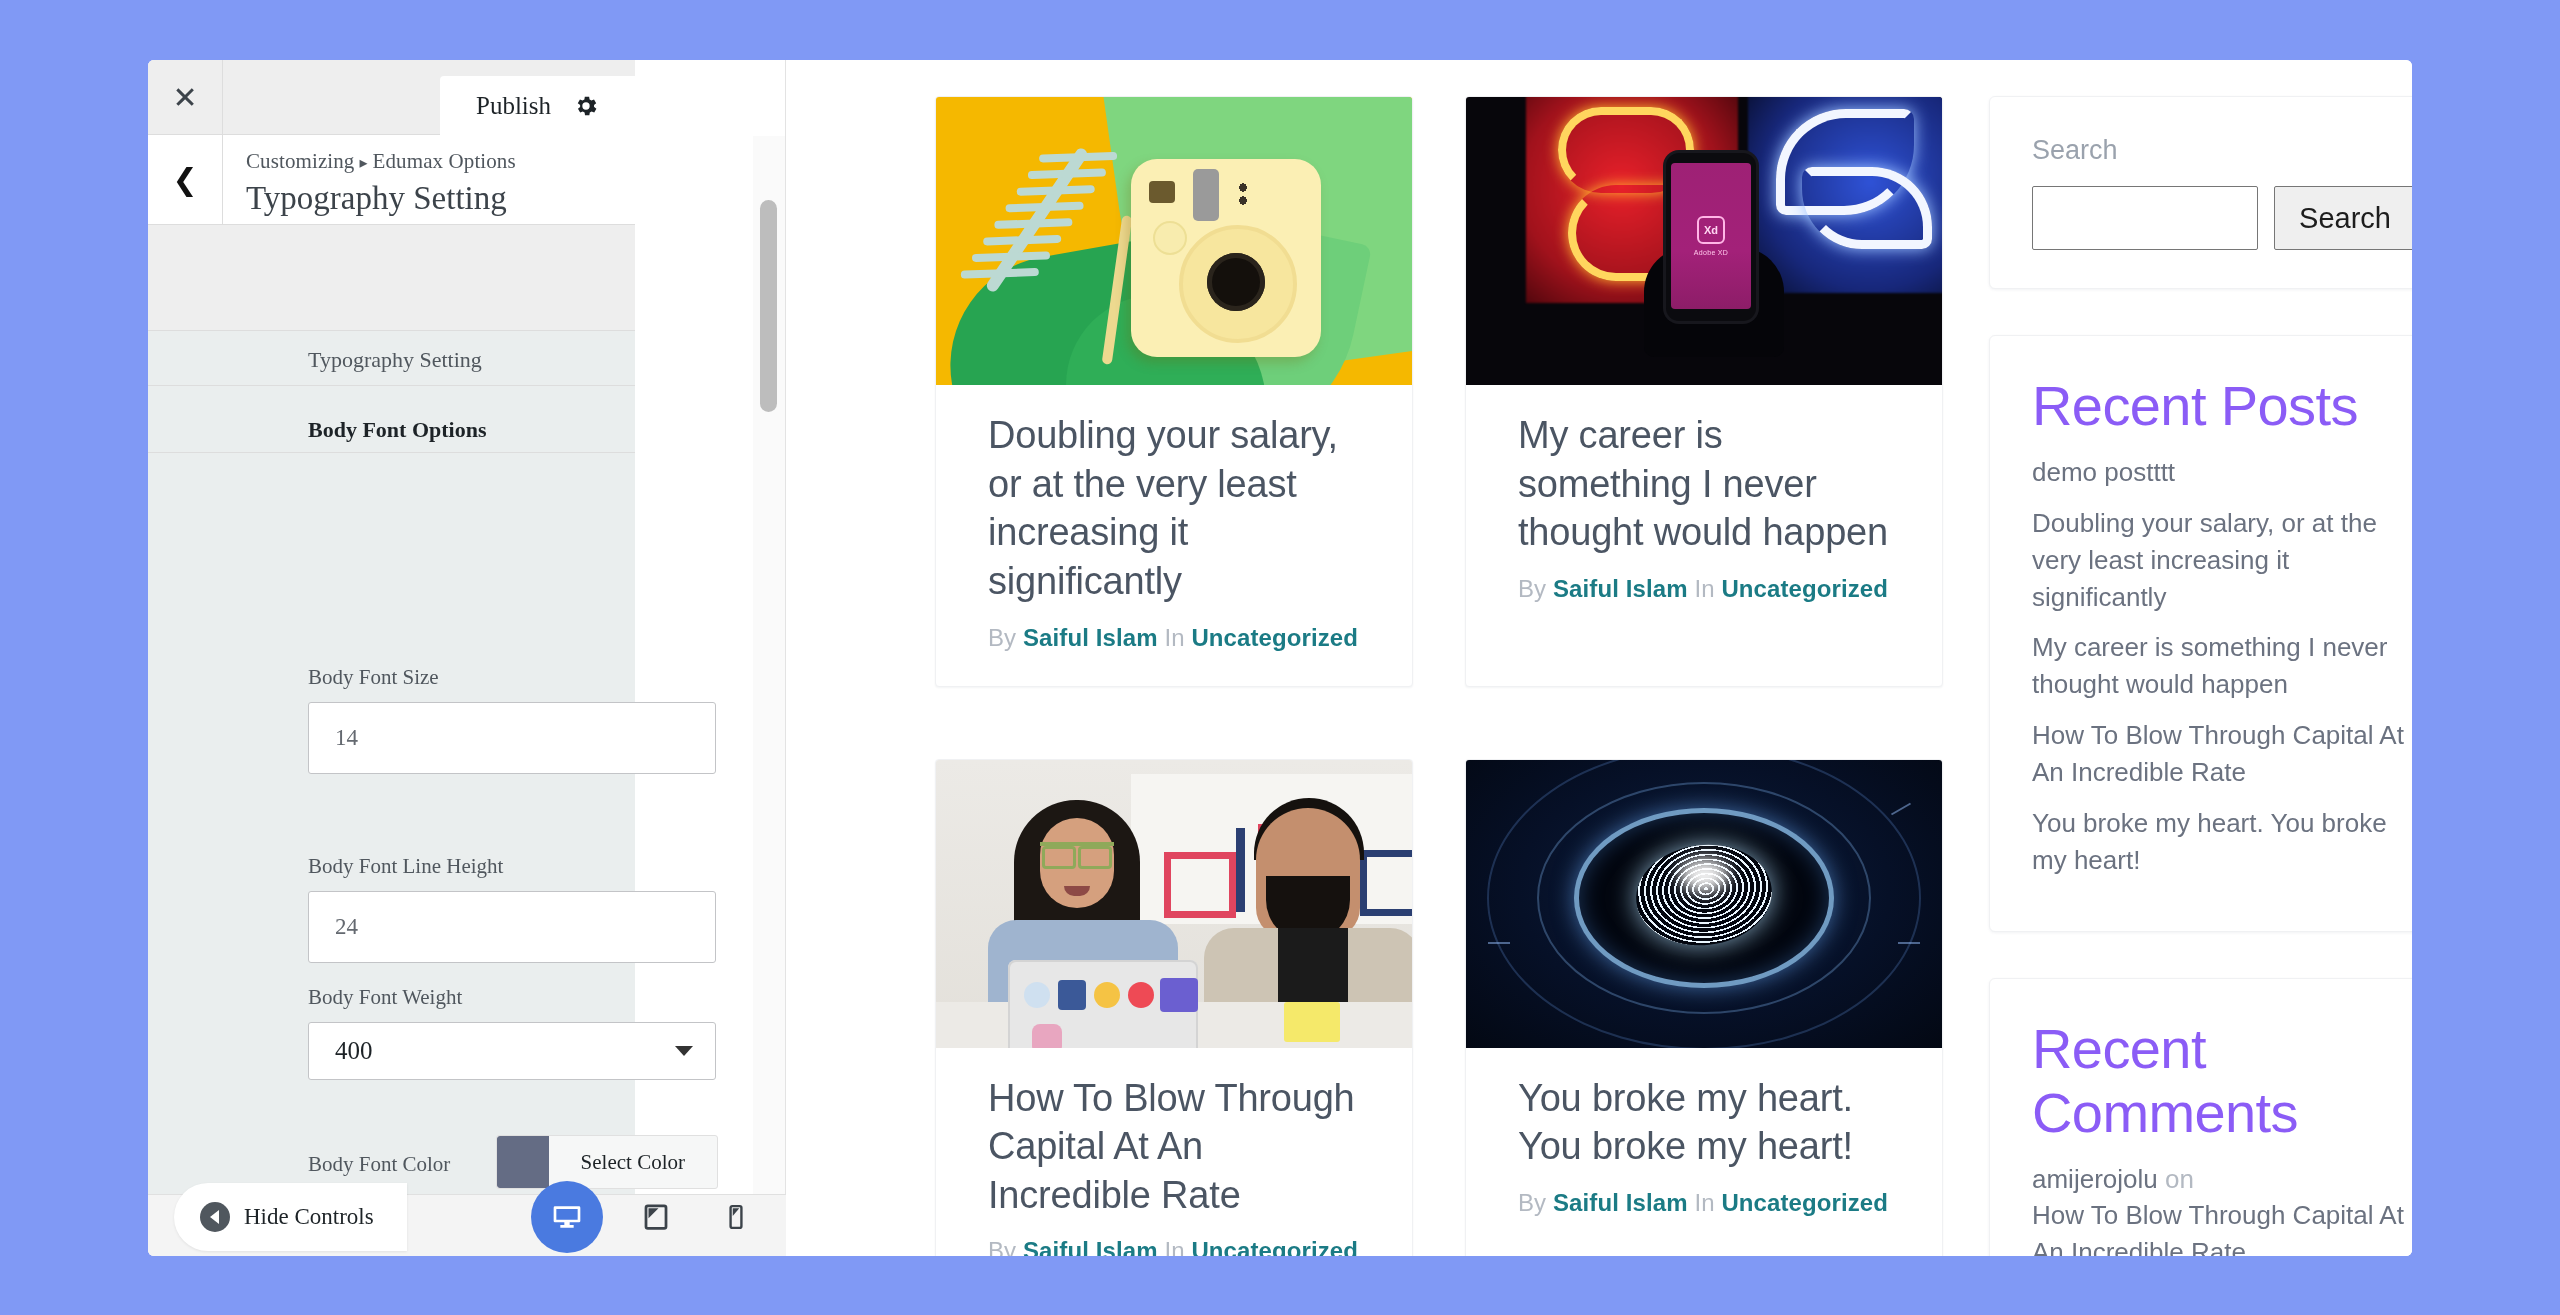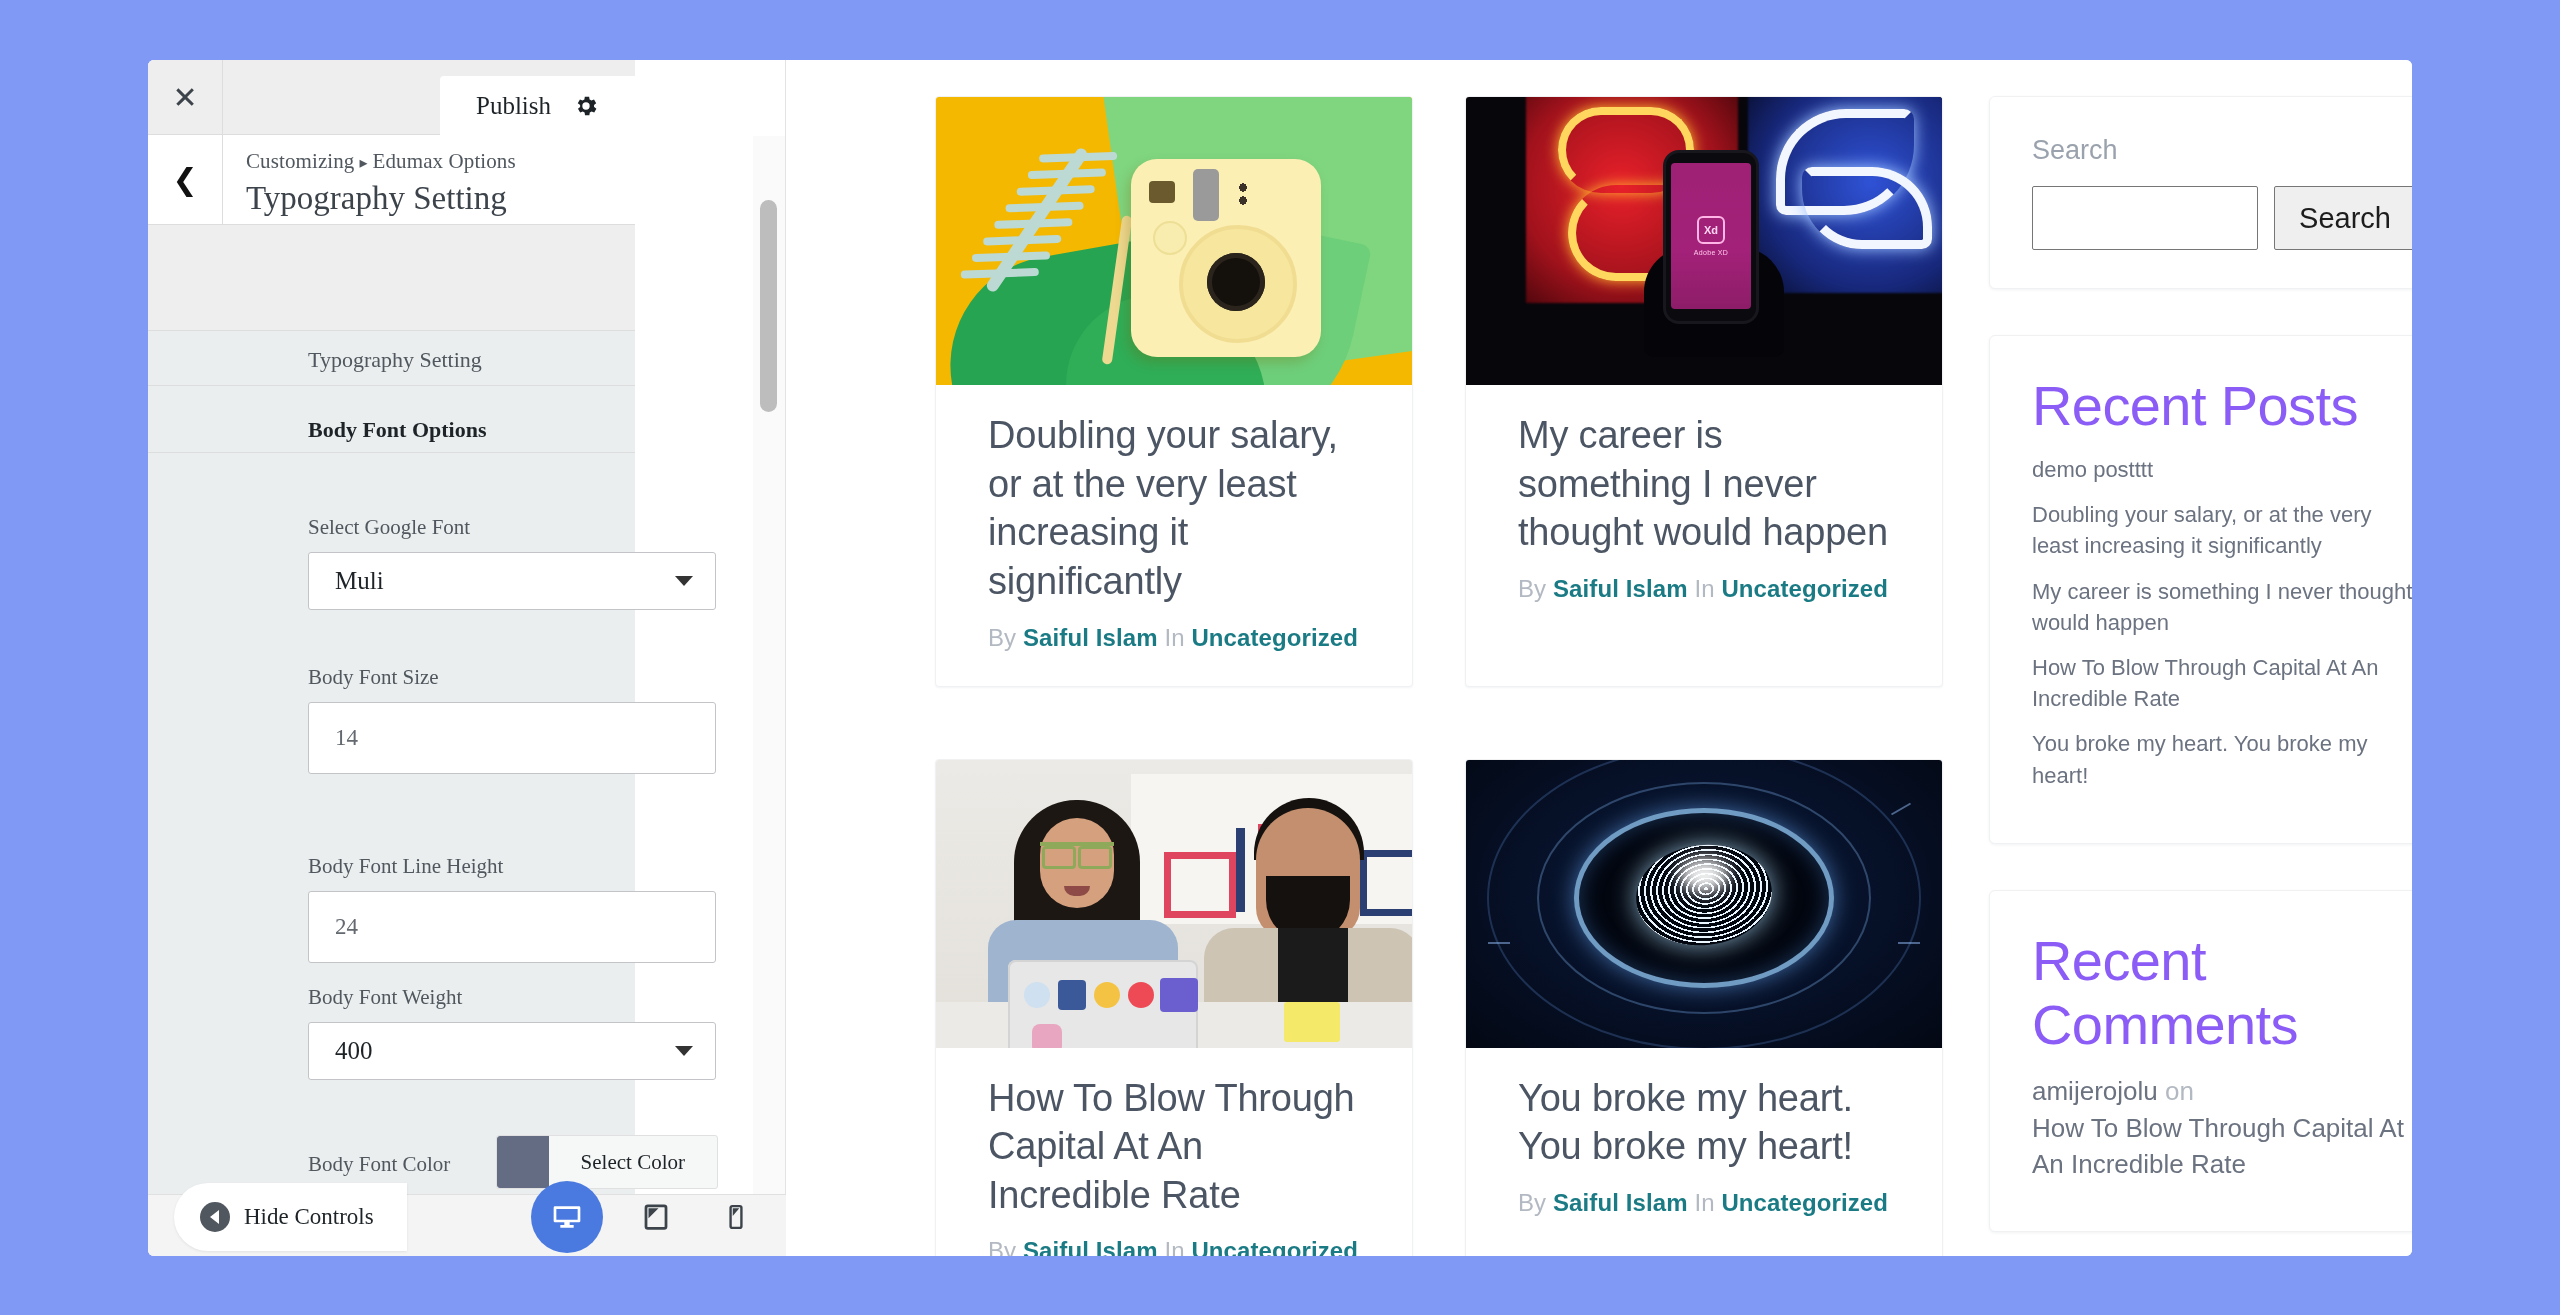--- a/index.html
+++ b/index.html
@@ -207,21 +207,21 @@
     padding:0 24px;background:#efefef;border:1px solid #767676;border-radius:2px;
     display:flex;align-items:center;font-size:29px;color:#1d1d1d;cursor:pointer;
     box-sizing:border-box;
   }
   .w-title{
     font-size:56px;line-height:1.14;color:#8b5cf6;font-weight:400;
     letter-spacing:-.6px;margin:0 0 16px 0;
   }
   .w-list{list-style:none;margin:0;padding:0;}
   .w-list li{
-    font-size:22px;line-height:1.42;color:#6b7280;margin-bottom:14px;cursor:pointer;
+    font-size:26px;line-height:1.42;color:#6b7280;margin-bottom:14px;cursor:pointer;
   }
   .w-comment{font-size:26px;line-height:1.42;color:#6b7280;margin-bottom:10px;}
   .w-comment .author{color:#6b7280;}
   .w-comment .on{color:#b3b9c2;}
   .w-comment .ptitle{display:block;color:#6b7280;cursor:pointer;}
 
   
   .img-camera{background:#f5b800;}
   .img-camera .leafA{
     position:absolute;right:-40px;top:-30px;width:330px;height:300px;background:#7fd67f;
@@ -445,27 +445,20 @@
     </div>
 
     <div class="cz-body"></div>
     <div class="cz-divider" style="top:270px;"></div>
     <div class="cz-divider" style="top:325px;"></div>
     <div class="cz-divider" style="top:392px;"></div>
 
     <div class="cz-sub">Typography Setting</div>
     <div class="cz-group">Body Font Options</div>
 
-    <div class="field" style="top:455px;">
-      <span class="field-label">Select Google Font</span>
-      <div class="select-box">
-        <span class="val">Muli</span>
-        <span class="caret"></span>
-      </div>
-    </div>
 
     <div class="field" style="top:605px;">
       <span class="field-label">Body Font Size</span>
       <div class="text-box">
         <span class="val">14</span>
       </div>
     </div>
 
     <div class="field" style="top:794px;">
       <span class="field-label">Body Font Line Height</span>

